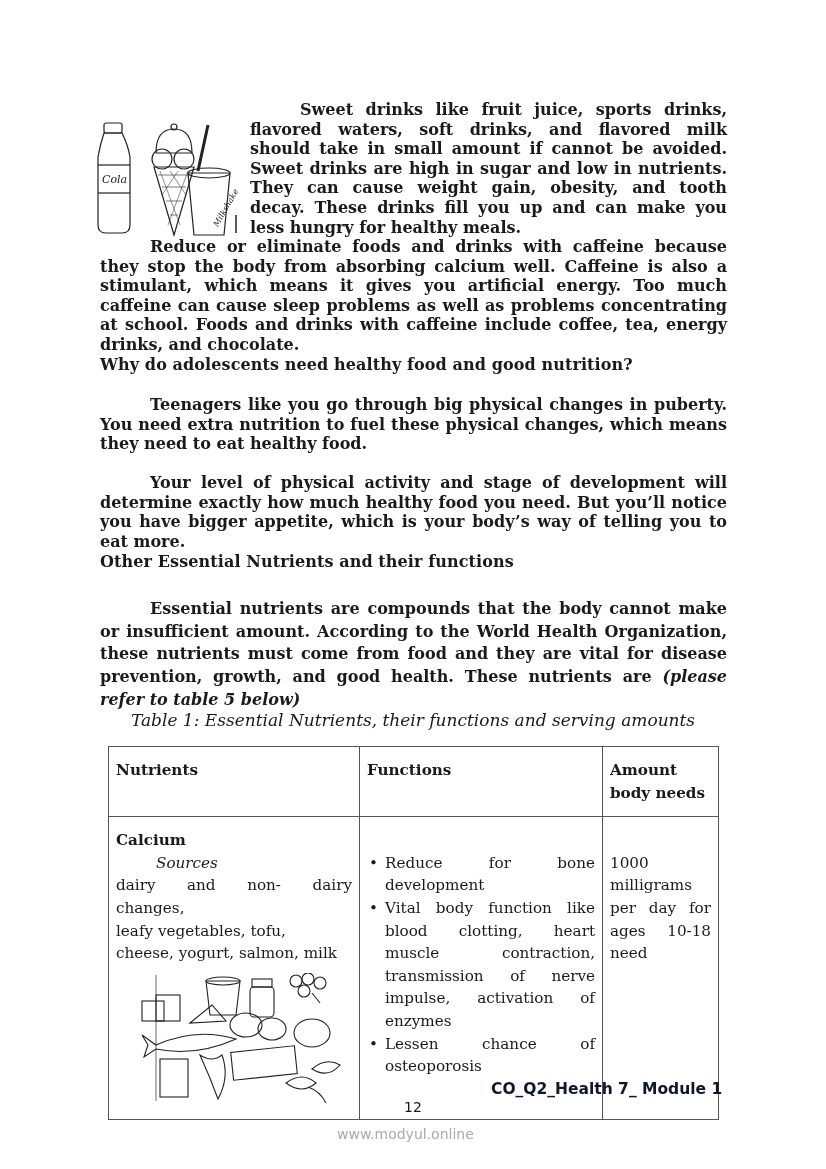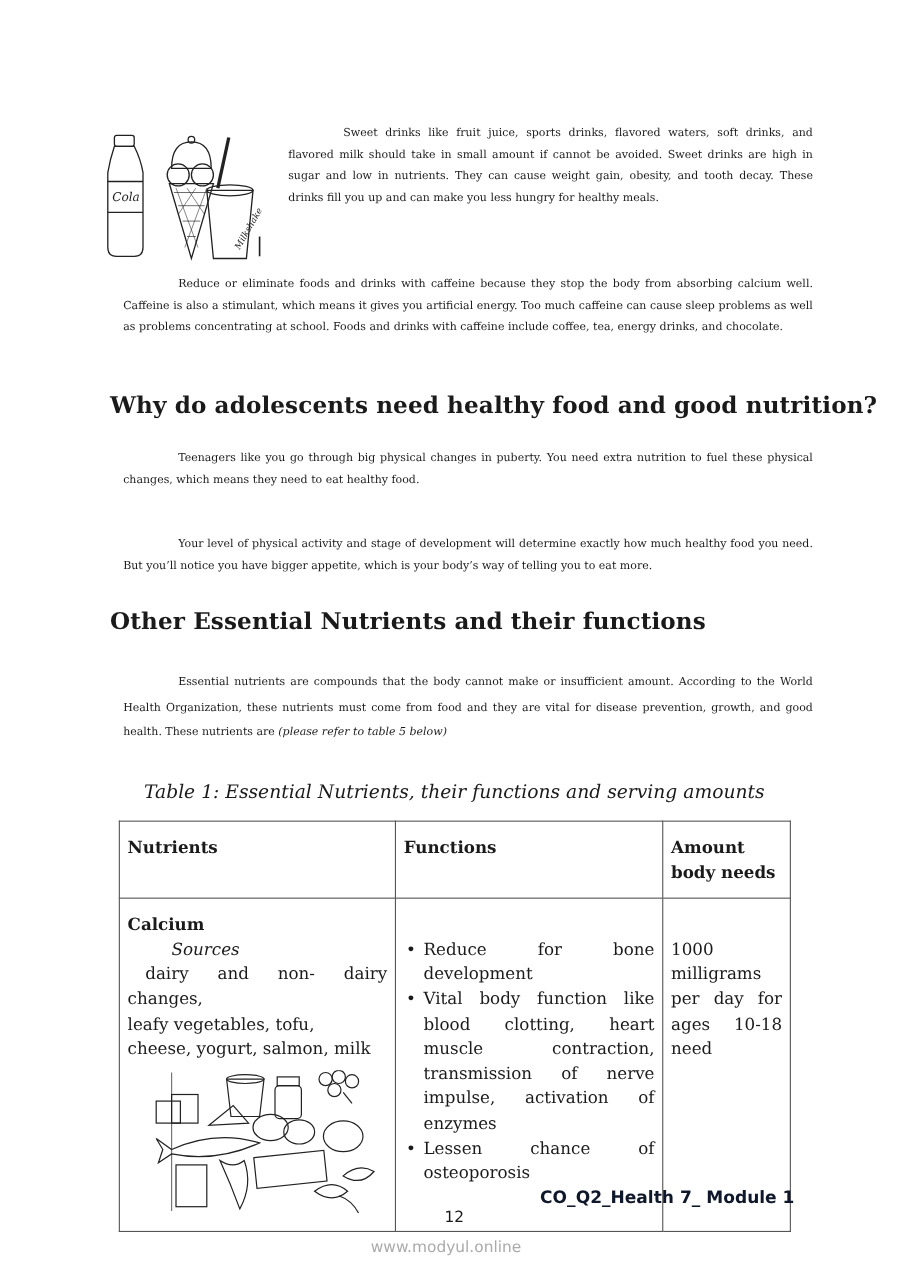--- a/index.html
+++ b/index.html
@@ -1,33 +1,33 @@
 <!DOCTYPE html>
 <html><head>
 <meta charset="utf-8">
 <style>
   html, body { margin:0; padding:0; background:#ffffff; }
   body { width:826px; height:1169px; position:relative; overflow:hidden;
          font-family:"DejaVu Serif", "Liberation Serif", serif; color:#1a1a1a; }
   .page { position:absolute; left:0; top:0; width:826px; height:1169px; }
-  .p { position:absolute; font-size:10px; line-height:19.6px; text-align:justify; margin:12px; }
+  .p { position:absolute; font-size:16px; line-height:19.6px; text-align:justify; margin:0;font-weight:bold; }
   .indent { text-indent:50px; }
-  .h { position:absolute; left:100px; font-weight:bold; font-size:21px; margin:0;
+  .h { position:absolute; left:100px; font-weight:bold; font-size:16px; margin:0;
        font-family:"DejaVu Serif", serif; letter-spacing:0.1px; }
   .intro-img { position:absolute; left:90px; top:115px; width:150px; height:125px; }
   .caption { position:absolute; left:0; width:826px; top:710px; text-align:center;
              font-style:italic; font-size:17px; }
   table.nut { position:absolute; left:108px; top:746px; width:611px; border-collapse:collapse;
               font-size:15.2px; line-height:22.6px; }
   table.nut td, table.nut th { border:1.3px solid #555; vertical-align:top; padding:12px 7px; }
   table.nut th { text-align:left; font-weight:bold; font-size:15.2px; }
   .col1 { width:236px; } .col2 { width:228px; } .col3 { width:101px; }
   .nut-name { font-weight:bold; }
   .sources-label { font-style:italic; padding-left:40px; }
-  .just { text-align:justify; text-align-last:justify;margin-left:16px; }
+  .just { text-align:justify; text-align-last:justify; }
   ul.fn { margin:0; padding:0 0 0 18px; list-style:none; }
   ul.fn li { position:relative; text-align:justify; }
   ul.fn li::before { content:"•"; position:absolute; left:-16px; top:0; }
   .amount { text-align:justify; }
   .foods-img { display:block; margin:8px 0 4px 20px; width:210px; height:130px; }
   .page-num { position:absolute; top:1099px; left:0; width:826px; text-align:center;
               font-family:"DejaVu Sans", sans-serif; font-size:14px; }
   .footer-watermark { position:absolute; top:1126px; left:337px; color:#aaaaaa;
               font-family:"DejaVu Sans", sans-serif; font-size:14px; }
   .footer-module { position:absolute; top:1080px; left:491px; font-weight:bold;

